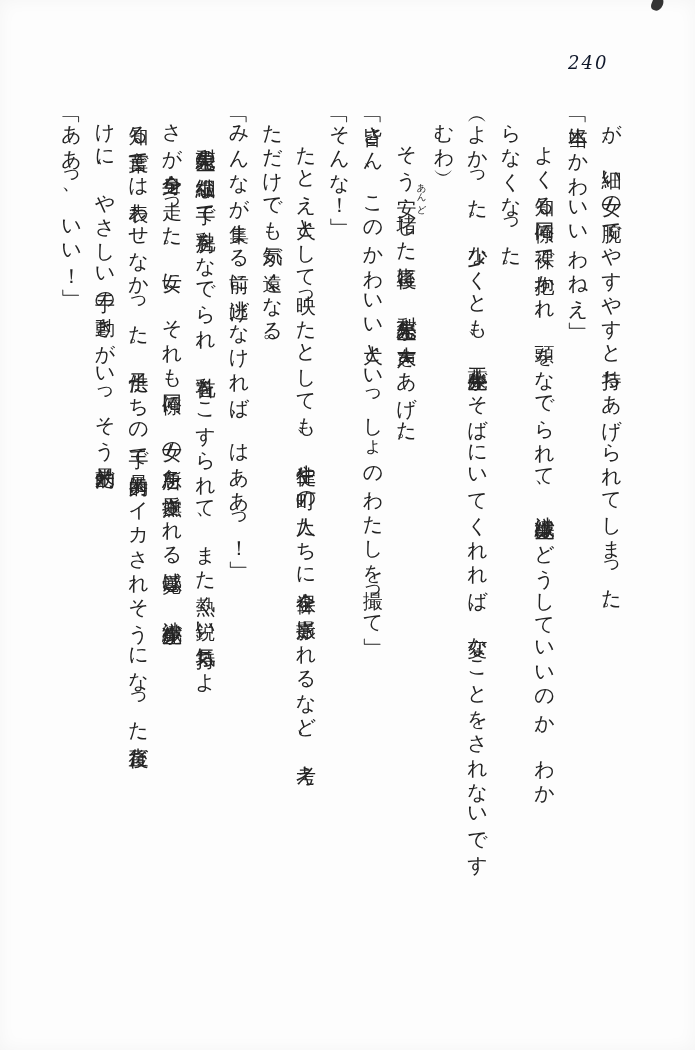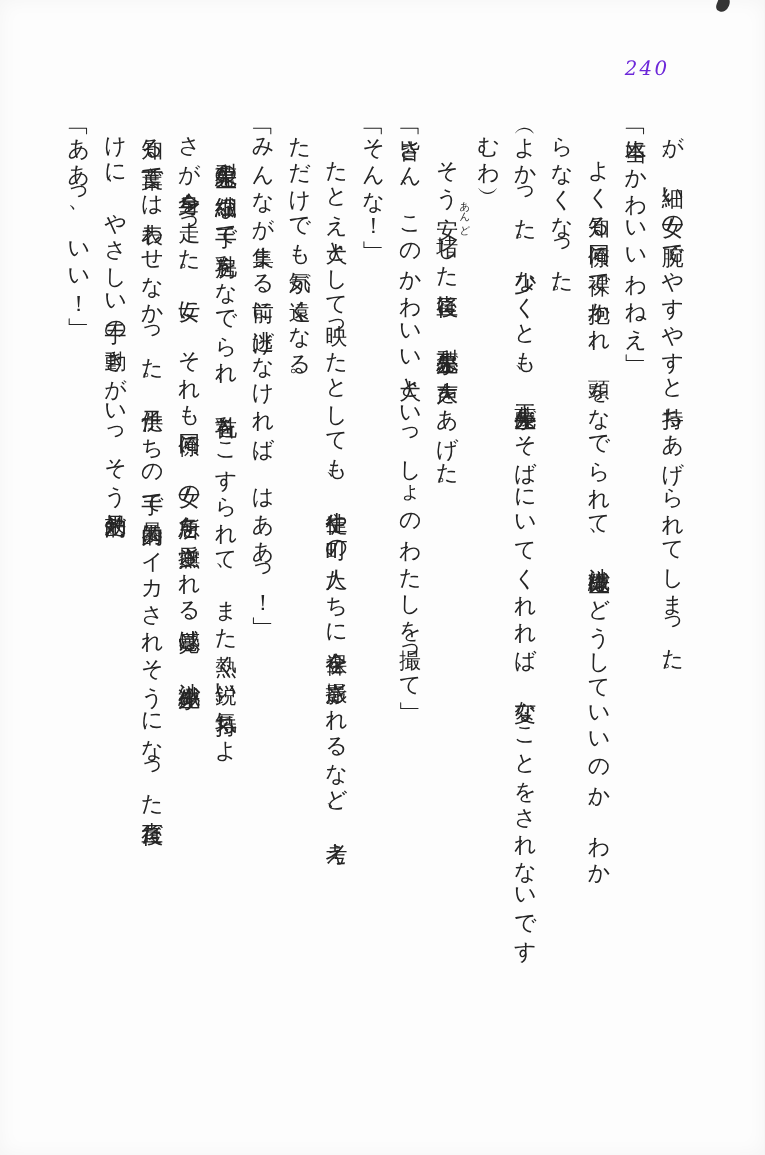--- a/index.html
+++ b/index.html
@@ -16,21 +16,21 @@
     font-family: "DejaVu Serif", "Liberation Serif", serif;
     box-shadow: inset 0 0 18px rgba(0,0,0,0.04);
   }
   .page-number {
     position: absolute;
     top: 52px;
     left: 568px;
     font-size: 18px;
     font-style: italic;
     letter-spacing: 2px;
-    color: #6d28d9;
+    color: #0f172a;
   }
   .text-body {
     position: absolute;
     top: 110px;
     right: 67px;
     height: 826px;
     writing-mode: vertical-rl;
     text-orientation: mixed;
     font-size: 20px;
     line-height: 33.5px;

